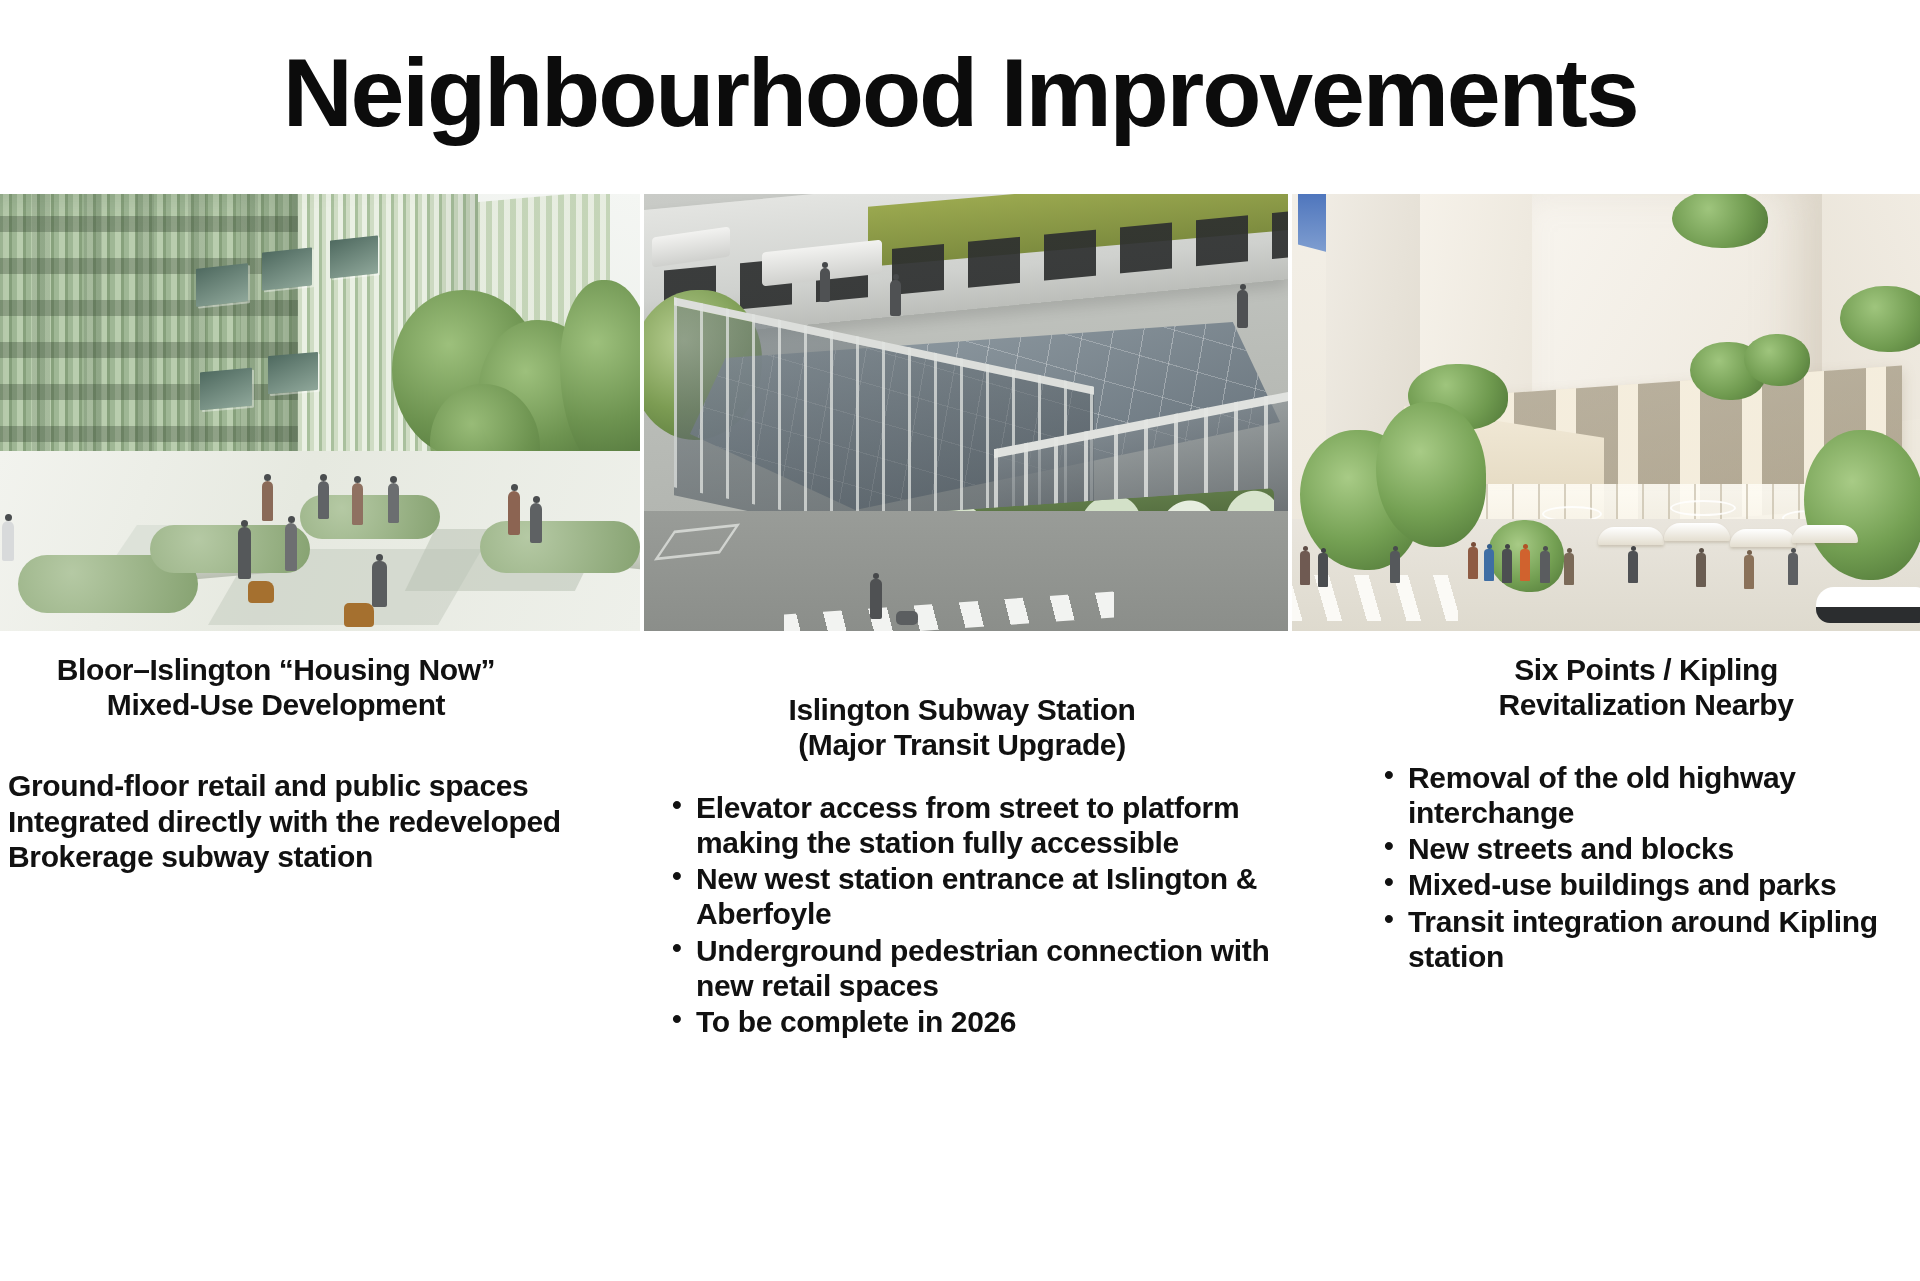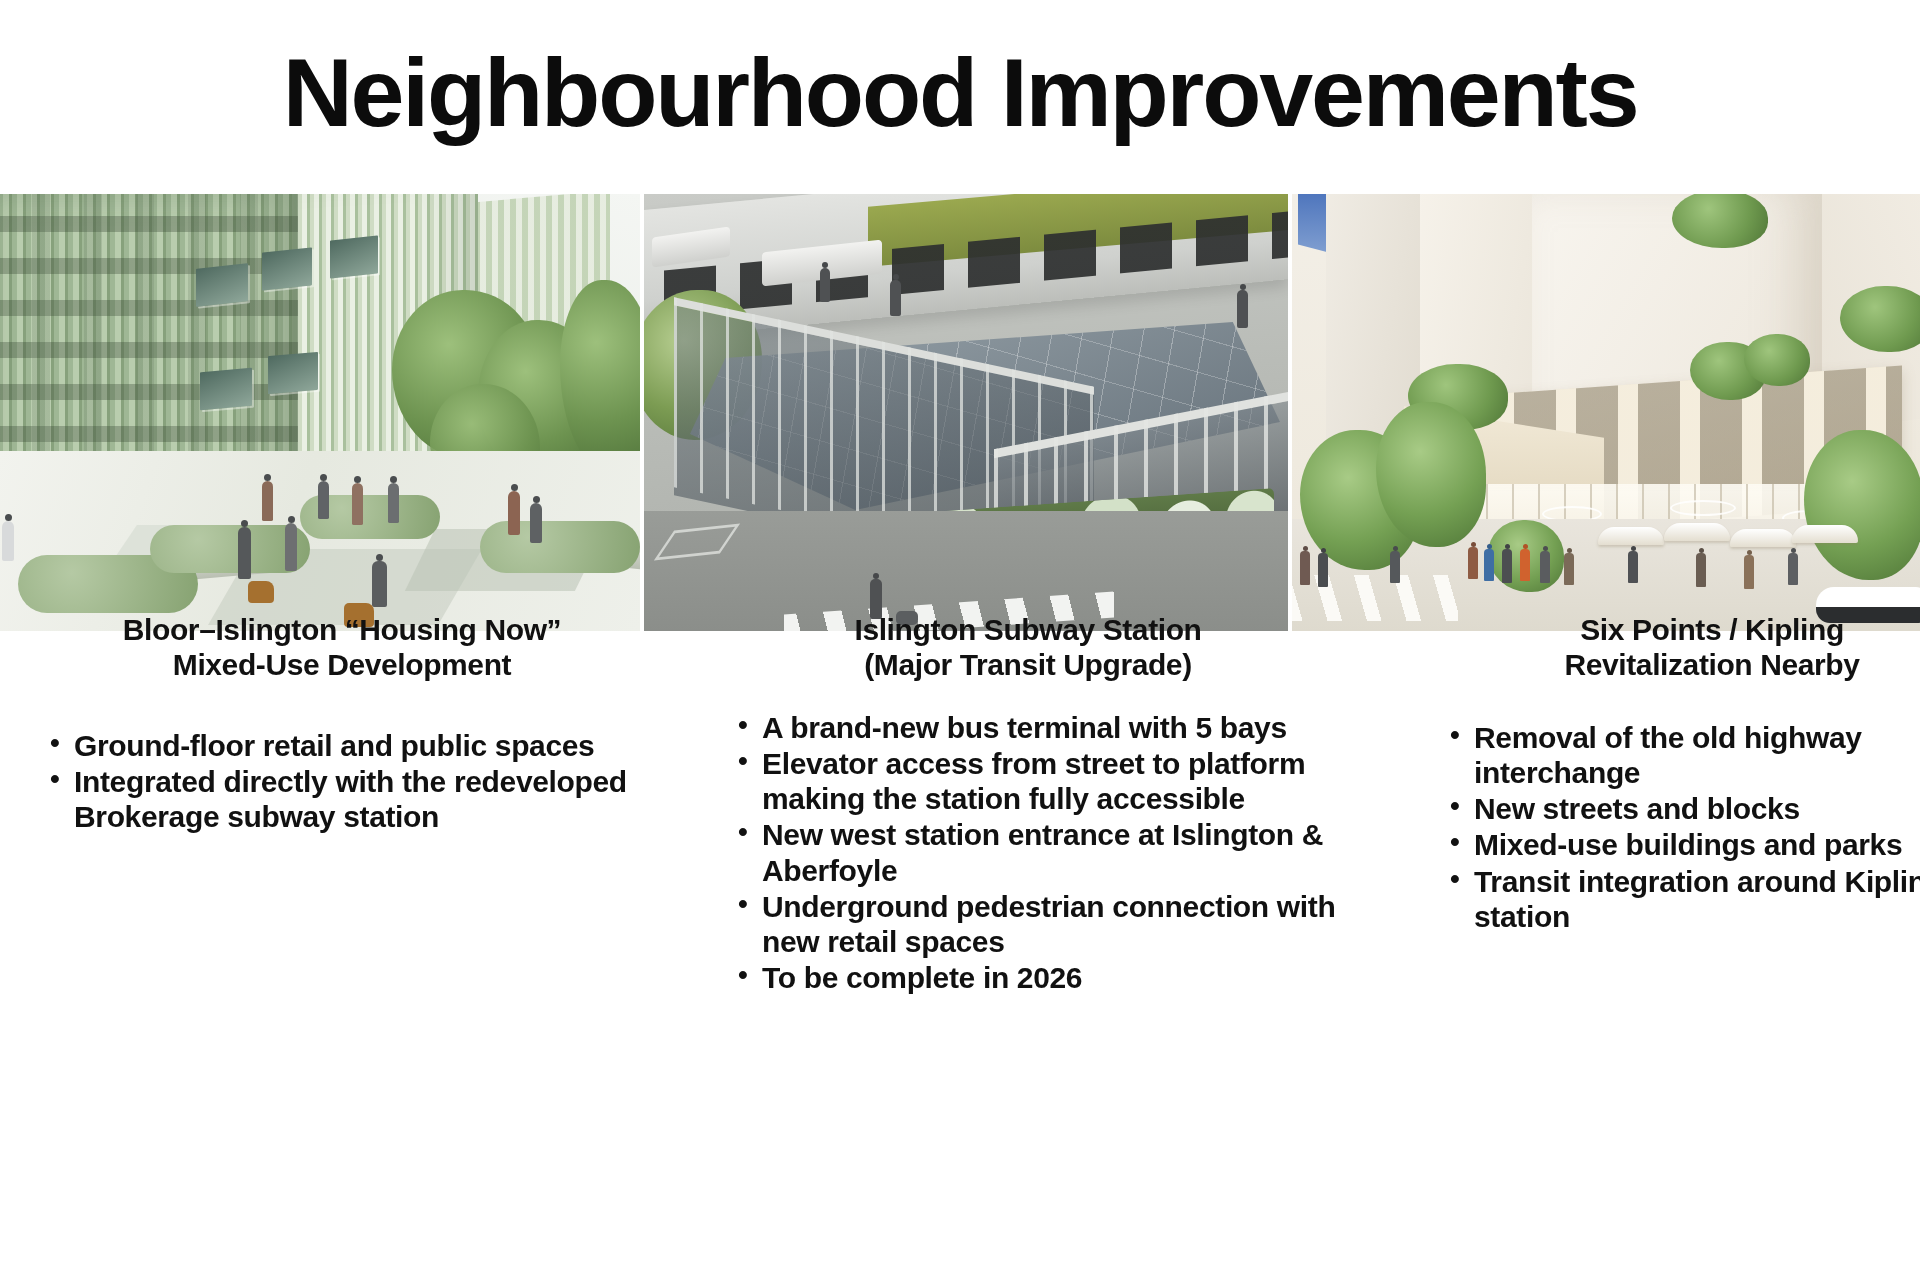--- a/index.html
+++ b/index.html
@@ -373,28 +373,29 @@
   }
   .p3 .ppl { position:absolute; border-radius: 4px 4px 1px 1px; }
   .p3 .ppl::before{
     content:""; position:absolute; left:50%; top:-5px; width:5px;height:5px;
     margin-left:-2.5px;border-radius:50%;background:inherit;filter:brightness(.85);
   }
 
   
   .columns {
     position: absolute;
-    top: 612px;
+    top: 652px;
     left: 0;
     width: 1920px;
     display: flex;
+    justify-content: center;
   }
   .col { flex: 0 0 auto; }
   .col1 { width: 640px; padding: 0 22px; }
-  .col2 { width: 644px; padding: 0 22px; }
+  .col2 { width: 644px; padding: 0 22px; margin-top: 40px; }
   .col3 { width: 636px; padding: 0 22px; }
 
   .col-heading {
     text-align: center;
     font-size: 30px;
     font-weight: 700;
     line-height: 1.17;
     letter-spacing: -0.4px;
     color: #111111;
     white-space: pre-line;
@@ -574,21 +575,20 @@
     <ul class="bullets">
       <li>Ground-floor retail and public spaces</li>
       <li>Integrated directly with the redeveloped Brokerage subway station</li>
     </ul>
   </div>
 
   <div class="col col2">
     <div class="col-heading">Islington Subway Station
 (Major Transit Upgrade)</div>
     <ul class="bullets">
-      <li>A brand-new bus terminal with 5 bays</li>
       <li>Elevator access from street to platform making the station fully accessible</li>
       <li>New west station entrance at Islington &amp; Aberfoyle</li>
       <li>Underground pedestrian connection with new retail spaces</li>
       <li>To be complete in 2026</li>
     </ul>
   </div>
 
   <div class="col col3">
     <div class="col-heading">Six Points / Kipling
 Revitalization Nearby</div>

